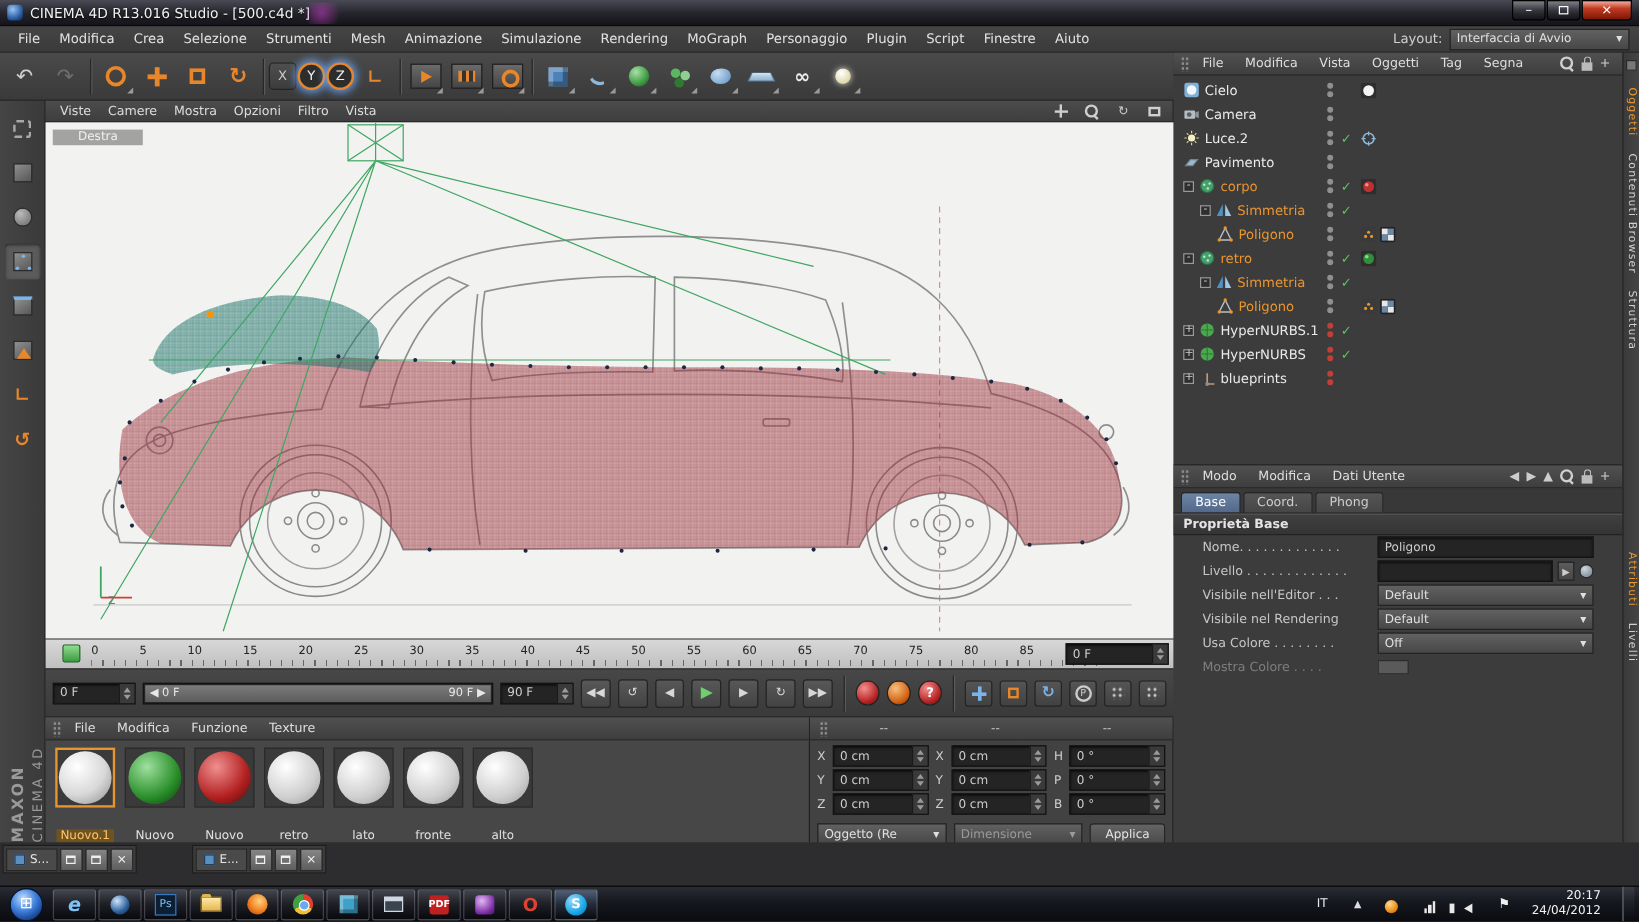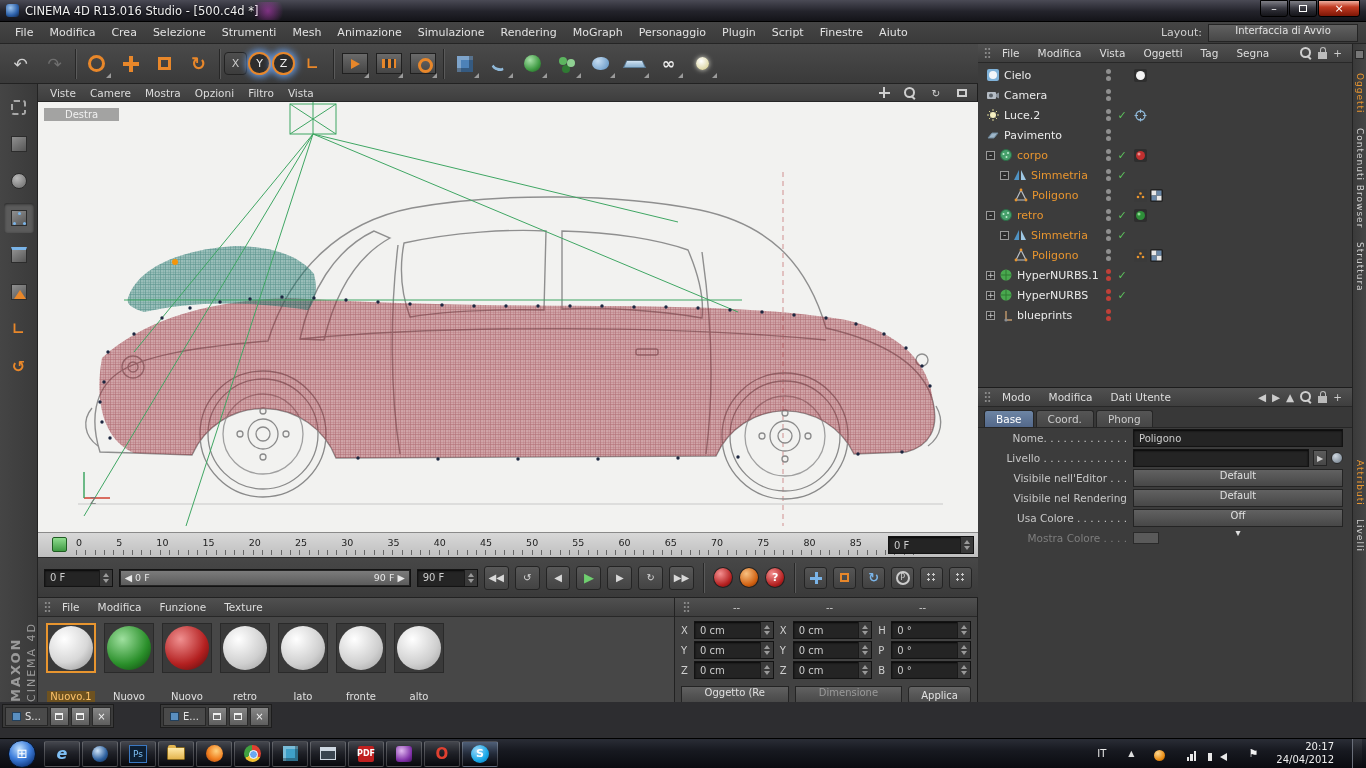--- a/index.html
+++ b/index.html
@@ -12,21 +12,21 @@
 .title-text{color:#f0f0f0;font-size:11.5px;text-shadow:0 1px 2px #000;}
 .winbtns{margin-left:auto;display:flex;gap:1px;align-items:flex-start;height:22px;}
 .wbtn{width:28px;height:17px;border:1px solid #000;border-radius:0 0 3px 3px;background:linear-gradient(rgba(255,255,255,.3),rgba(255,255,255,.06) 45%,rgba(0,0,0,.25));display:flex;align-items:center;justify-content:center;color:#fff;font-size:11px;}
 .wbtn.close{width:42px;background:linear-gradient(#f0b0a0,#c23b22 40%,#7d1606);}
 .maxbox{width:8px;height:7px;border:1px solid #fff;}
 
 .menubar{position:absolute;left:0;top:22px;width:1366px;height:22px;background:linear-gradient(#454545,#3a3a3a);border-bottom:1px solid #252525;display:flex;align-items:center;padding:0 8px;gap:2px;}
 .menu-item{padding:2px 7px;color:#e2e2e2;}
 .layout-box{margin-left:auto;display:flex;align-items:center;gap:6px;color:#cfcfcf;}
 
-.ddl{height:18px;background:linear-gradient(#616161,#474747);border:1px solid #242424;display:flex;align-items:center;justify-content:space-between;padding:0 5px;font-size:10px;color:#e0e0e0;gap:6px;flex-direction:column;}
+.ddl{height:18px;background:linear-gradient(#616161,#474747);border:1px solid #242424;display:flex;align-items:center;justify-content:space-between;padding:0 5px;font-size:10px;color:#e0e0e0;gap:6px;}
 .fld{display:flex;align-items:stretch;background:#242424;border:1px solid #131313;height:18px;box-shadow:inset 0 1px 2px rgba(0,0,0,.8);}
 .fld .val{padding:0 5px;font-size:10px;color:#ccc;display:flex;align-items:center;flex:1;white-space:nowrap;}
 .spin{display:flex;flex-direction:column;justify-content:center;gap:2px;padding:0 3px;background:#3a3a3a;border-left:1px solid #1a1a1a;}
 .spin i{width:0;height:0;border-left:3px solid transparent;border-right:3px solid transparent;}
 .spin i.up{border-bottom:4px solid #9a9a9a;}
 .spin i.dn{border-top:4px solid #9a9a9a;}
 
 .toolbar{position:absolute;left:0;top:44px;width:978px;height:40px;background:linear-gradient(#4a4a4a,#3a3a3a);border-bottom:1px solid #222;display:flex;align-items:center;gap:1px;padding:0 4px;}
 .tbtn{width:33px;height:33px;border-radius:3px;display:flex;align-items:center;justify-content:center;position:relative;}
 .tbtn.dd::after{content:"";position:absolute;right:2px;bottom:2px;border-left:5px solid transparent;border-bottom:5px solid #9a9a9a;}
@@ -151,21 +151,21 @@
 .lockic{position:relative;width:9px;height:7px;background:#bbb;margin-top:4px;}
 .lockic::before{content:"";position:absolute;left:1.5px;top:-5px;width:4px;height:5px;border:1.5px solid #bbb;border-bottom:none;border-radius:3px 3px 0 0;}
 
 .am{position:absolute;left:978px;top:388px;width:374px;height:314px;background:#3c3c3c;}
 .am-title{display:flex;align-items:center;gap:6px;height:21px;padding:0 8px;font-size:10.5px;color:#dcdcdc;background:#424242;border-bottom:1px solid #2a2a2a;}
 .polyic{width:12px;height:11px;background:#e8952f;clip-path:polygon(50% 0,100% 100%,0 100%);}
 .am-tabs{display:flex;gap:2px;padding:3px 6px 0 6px;background:#383838;border-bottom:1px solid #262626;}
 .atab{padding:2px 11px;background:linear-gradient(#555,#464646);border:1px solid #262626;border-bottom:none;font-size:10.5px;color:#ccc;border-radius:3px 3px 0 0;}
 .atab.on{background:linear-gradient(#6d85a4,#53688a);color:#fff;}
 .sect{background:linear-gradient(#404040,#343434);border-top:1px solid #555;border-bottom:1px solid #222;padding:2px 8px;font-size:10.5px;color:#e4e4e4;font-weight:bold;}
-.arow{display:flex;align-items:center;gap:6px;padding:0 9px;height:20px;font-size:10.5px;color:#c6c6c6;text-align:right;}
+.arow{display:flex;align-items:center;gap:6px;padding:0 24px;height:20px;font-size:10.5px;color:#c6c6c6;}
 .alabel{width:140px;white-space:nowrap;overflow:hidden;flex:0 0 140px;}
 .alabel.dim{color:#7e7e7e;}
 .actl{flex:1;display:flex;align-items:center;gap:4px;}
 .checkbox{width:12px;height:12px;background:#262626;border:1px solid #141414;box-shadow:inset 0 1px 2px #000;}
 .swatch{width:26px;height:12px;background:#5a5a5a;border:1px solid #2a2a2a;}
 .sidebtn{width:14px;height:16px;background:linear-gradient(#5c5c5c,#474747);border:1px solid #242424;display:flex;align-items:center;justify-content:center;color:#ccc;font-size:8px;}
 .globeic{width:12px;height:12px;border-radius:50%;background:radial-gradient(circle at 35% 30%,#cfd8e0,#6a7785);border:1px solid #2a2a2a;}
 
 .rstrip{position:absolute;left:1352px;top:44px;width:14px;height:658px;background:linear-gradient(270deg,#454545,#3a3a3a);border-left:1px solid #232323;display:flex;flex-direction:column;align-items:center;gap:14px;padding-top:6px;}
 .vtab{writing-mode:vertical-rl;font-size:9px;color:#cfcfcf;letter-spacing:1px;}
@@ -1074,20 +1074,21 @@
         <span class="mag"></span>
         <span class="lockic"></span>
         <span>+</span>
       </span>
     </div>
     <div class="am-tabs">
       <span class="atab on">Base</span>
       <span class="atab">Coord.</span>
       <span class="atab">Phong</span>
     </div>
+    <div class="sect">Proprietà Base</div>
     <div class="arow">
       <span class="alabel">Nome. . . . . . . . . . . . .</span>
       <span class="actl">
           <span class="fld" style="flex:1">
             <span class="val">Poligono</span>
           </span>
         </span>
     </div>
     <div class="arow">
       <span class="alabel">Livello . . . . . . . . . . . . .</span>

